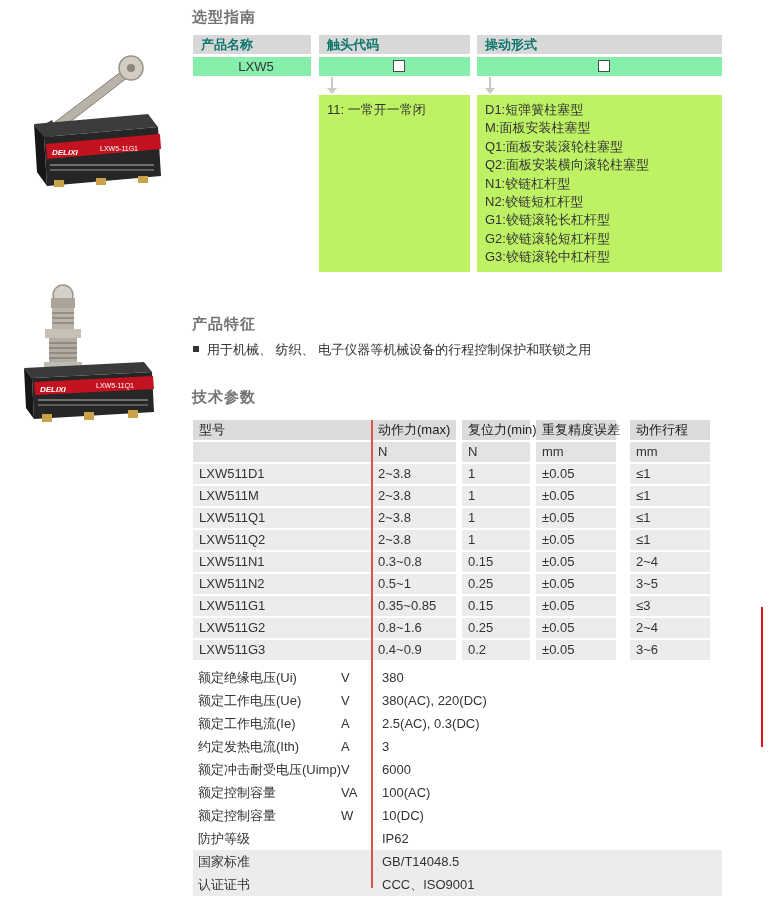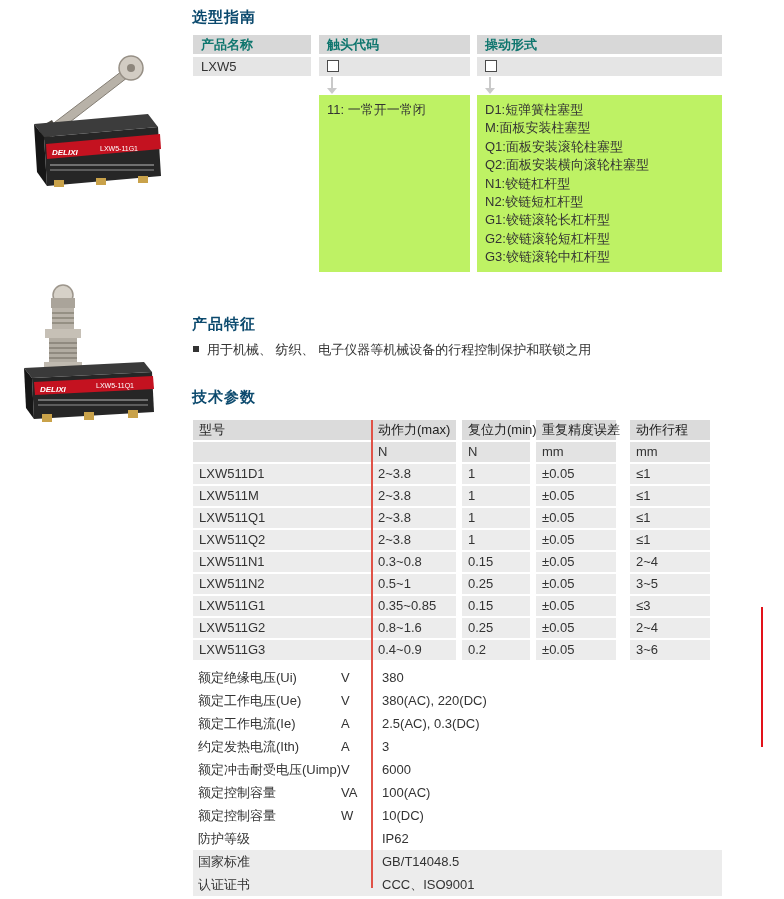--- a/index.html
+++ b/index.html
@@ -1,26 +1,26 @@
 <!DOCTYPE html>
 <html><head>
 <meta charset="utf-8">
 <style>
   html,body { margin:0; padding:0; background:#fff; }
   .page {
     position:relative; width:784px; height:899px; background:#ffffff;
     font-family:"Liberation Sans", sans-serif; font-size:13px; color:#333;
     overflow:hidden;
   }
-  .sec { position:absolute; left:192px; margin:0; font-size:15px; font-weight:bold; color:#0c4a6e; letter-spacing:1px; }
+  .sec { position:absolute; left:192px; margin:0; font-size:15px; font-weight:bold; color:#737373; letter-spacing:1px; }
 
   
   .selheader, .selrow { position:absolute; height:19px; line-height:19px; padding-left:8px; box-sizing:border-box; }
   .selheader { top:35px; background:#d8d8d8; font-weight:bold; color:#0f766e; }
-  .selrow { top:57px; background:#e5e5e5; }
+  .selrow { top:57px; background:#86efac;text-align:center; }
   .checkbox { display:inline-block; width:10px; height:10px; border:1.5px solid #4a4a4a; background:#fff; vertical-align:middle; margin-top:-3px; }
   .arrow { position:absolute; top:77px; width:10px; height:18px; }
   .arrow .stem { position:absolute; left:4px; top:0; width:2px; height:12px; background:#c9c9c9; }
   .arrow .head { position:absolute; left:0; top:11px; width:0; height:0; border-left:5px solid transparent; border-right:5px solid transparent; border-top:6px solid #c9c9c9; }
   .selbox { position:absolute; top:95px; height:177px; background:#bef264; box-sizing:border-box; padding:6px 8px; overflow:hidden; }
   .selbox .opt { line-height:18.4px; color:#333; white-space:nowrap; }
 
   
   .feature { position:absolute; left:193px; top:341px; }
   .bullet { display:inline-block; width:6px; height:6px; background:#333; margin-right:8px; vertical-align:2px; }

